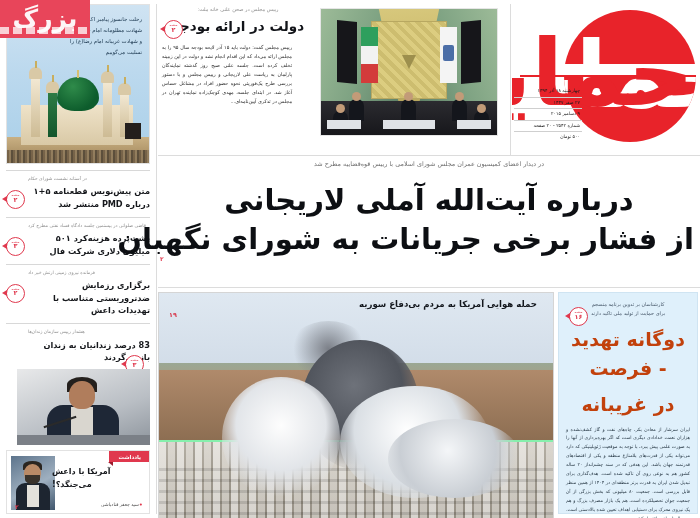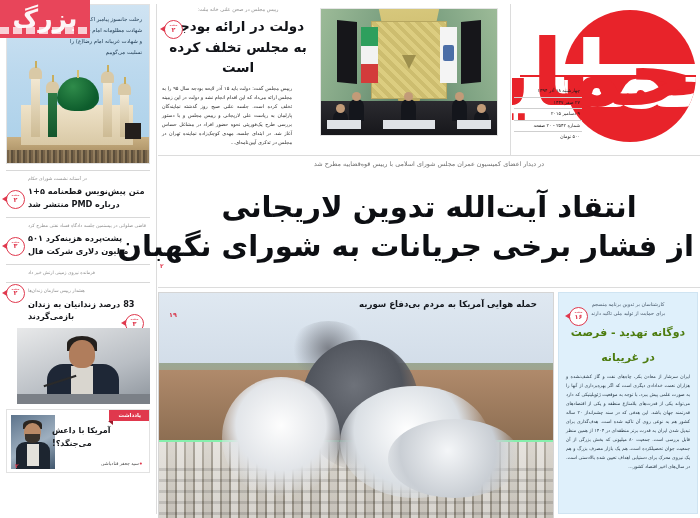--- a/index.html
+++ b/index.html
@@ -63,21 +63,21 @@
     line-height:38px; text-align:center; letter-spacing:1px; opacity:.95;
   }
   .wm-stripes { position:absolute; left:0; bottom:4px; width:100%; height:7px;
      background:repeating-linear-gradient(90deg,#fff 0 9px,transparent 9px 13px); opacity:.75; }
 
   
   .sb-item { position:relative; padding:0 0 0 22px; }
   .kicker { font-size:4.6px; color:#8e8e8e; text-align:left; line-height:1.4;
             white-space:nowrap; overflow:hidden; margin-bottom:3px; }
   .sb-head { font-size:8.2px; font-weight:bold; color:#16181c; line-height:1.55;
-             text-align:left; letter-spacing:-.1px; }
+             text-align:right; letter-spacing:-.1px; }
   .pg-badge {
     position:absolute; left:0; top:14px; width:19px; height:19px; border-radius:50%;
     border:1px solid #e0384d; color:#e0384d; font-size:6.5px; font-weight:bold;
     display:flex; align-items:center; justify-content:center; background:#fff;
   }
   .pg-badge .pg-cap { position:absolute; top:3px; font-size:2.6px; color:#e0384d; opacity:.85; }
   .pg-badge:before {
     content:""; position:absolute; left:-5px; top:50%; margin-top:-3.5px;
     width:0; height:0; border-top:3.5px solid transparent; border-bottom:3.5px solid transparent;
     border-right:5px solid #e0384d;
@@ -189,21 +189,21 @@
     position:absolute; right:118px; top:84px; width:68px; text-align:right; z-index:6;
   }
   .mast-dates div {
     font-size:4.6px; color:#1c1c1c; line-height:1.35; padding:2.2px 2px 2.2px 0;
     border-top:1px solid #cfcfcf; white-space:nowrap;
   }
   .mast-dates div:first-child { border-top:none; }
 
   
   .lead { position:absolute; left:158px; top:160px; width:542px; padding:0 6px; }
-  .lead-kicker { font-size:6.4px; color:#6f6f6f; text-align:center; margin-bottom:20px; white-space:nowrap; }
+  .lead-kicker { font-size:6.4px; color:#6f6f6f; text-align:center; margin-bottom:13px; white-space:nowrap; }
   .lead-h1 { font-size:29px; font-weight:bold; line-height:1.36; color:#0d0f13; text-align:center;
              letter-spacing:-1px; white-space:nowrap; }
   .lead-pg { position:absolute; left:2px; bottom:-2px; font-size:6px; font-weight:bold; color:#e0384d; }
 
   
   .photo-main { position:absolute; left:158px; top:292px; width:396px; height:235px;
       border:1px solid #d5d5d5; overflow:hidden; background:#86efac; }
   .ph-sky { position:absolute; left:0; top:0; width:100%; height:40%;
       background:linear-gradient(#dfe8f1,#cfdae6); }
   .ph-hill { position:absolute; left:0; top:33%; width:100%; height:30%;
@@ -230,21 +230,21 @@
   .sm-top { left:33%; top:12%; width:20%; height:24%;
       background:radial-gradient(circle at 50% 50%, #7b7f87 0%, rgba(123,127,135,0) 72%); }
   .ph-caption { position:absolute; right:16px; top:6px; font-size:8.6px; font-weight:bold;
       color:#12161c; white-space:nowrap; letter-spacing:-.2px; z-index:5; }
   .ph-pg { position:absolute; left:10px; top:18px; font-size:6.4px; font-weight:bold; color:#d8364a; z-index:5;text-align:center; }
 
   
   .right-col { position:absolute; left:558px; top:292px; width:140px; height:222px;
       background:#dff0fb; border:1px solid #cfe4f2; padding:7px 7px 5px 7px; }
   .rc-kicker { font-size:5px; color:#47586a; text-align:center; line-height:1.7; }
-  .rc-head { margin-top:8px; font-size:11px; font-weight:bold; color:#4d7c0f; text-align:center;
+  .rc-head { margin-top:8px; font-size:19px; font-weight:bold; color:#c2410c; text-align:center;
       line-height:1.5; letter-spacing:-.4px; }
   .rc-body { margin-top:7px; font-size:4.6px; line-height:1.95; color:#263744; text-align:justify;
       text-align-last:right; }
   .rc-badge { position:absolute; left:10px; bottom:10px; }
 
   
   .sep-v1 { left:156px; top:4px;  height:510px; }
   .sep-v2 { left:510px; top:4px;  height:152px; }
   .sep-h1 { position:absolute; left:158px; top:155px; width:542px; height:1px; background:#dcdcdc; }
   .sep-h2 { position:absolute; left:158px; top:287px; width:542px; height:1px; background:#dcdcdc; }
@@ -300,20 +300,21 @@
       <div class="pg-badge">
         <span class="pg-cap">صفحه</span>
         <span>۳</span>
       </div>
     </div>
 
     <div class="hairline"></div>
 
     <div class="sb-item">
       <div class="kicker">فرمانده نیروی زمینی ارتش خبر داد</div>
+      <div class="sb-head">برگزاری رزمایش ضدتروریستی متناسب با تهدیدات داعش</div>
       <div class="pg-badge">
         <span class="pg-cap">صفحه</span>
         <span>۲</span>
       </div>
     </div>
 
     <div class="hairline"></div>
 
     <div class="sb-item">
       <div class="kicker">هشدار رییس سازمان زندان‌ها</div>
@@ -350,21 +351,20 @@
   </div>
 
   <div class="wm">
     <div class="wm-text">بزرگ</div>
     <div class="wm-stripes"></div>
   </div>
 
   <div class="mid-story">
     <div class="mid-kicker">رییس مجلس در صحن علنی خانه ملت:</div>
     <div class="mid-head">دولت در ارائه بودجه</div>
-    <div class="mid-head">به مجلس تخلف کرده است</div>
     <div class="mid-body">رییس مجلس گفت: دولت باید ۱۵ آذر لایحه بودجه سال ۹۵ را به مجلس ارائه می‌داد که این اقدام انجام نشد و دولت در این زمینه تخلف کرده است. جلسه علنی صبح روز گذشته نمایندگان پارلمان به ریاست علی لاریجانی و رییس مجلس و با دستور بررسی طرح یک‌فوریتی نحوه حضور افراد در مشاغل حساس آغاز شد. در ابتدای جلسه، مهدی کوچک‌زاده نماینده تهران در مجلس در تذکری آیین‌نامه‌ای...</div>
     <div class="pg-badge mid-badge">
       <span class="pg-cap">صفحه</span>
       <span>۲</span>
     </div>
   </div>
 
   <div class="photo-majlis">
     <div class="mj-wall"></div>
     <div class="mj-wing-l"></div>
@@ -401,21 +401,21 @@
       <div>چهارشنبه ۱۸ آذر ۱۳۹۴</div>
       <div>۲۷ صفر ۱۴۳۷</div>
       <div>۹ دسامبر ۲۰۱۵</div>
       <div>شماره ۲۵۴۲ - ۲۰ صفحه</div>
       <div>۵۰۰ تومان</div>
     </div>
   </div>
 
   <div class="lead">
     <div class="lead-kicker">در دیدار اعضای کمیسیون عمران مجلس شورای اسلامی با رییس قوه‌قضاییه مطرح شد</div>
-    <div class="lead-h1">انتقاد آیت‌الله تدوین لاریجانی</div>
+    <div class="lead-h1">درباره آیت‌الله آملی لاریجانی</div>
     <div class="lead-h1">از فشار برخی جریانات به شورای نگهبان</div>
     <div class="lead-pg">۲</div>
   </div>
 
   <div class="photo-main">
     <div class="ph-sky"></div>
     <div class="ph-hill2"></div>
     <div class="ph-hill"></div>
     <div class="ph-city"></div>
     <div class="ph-blocks"></div>

